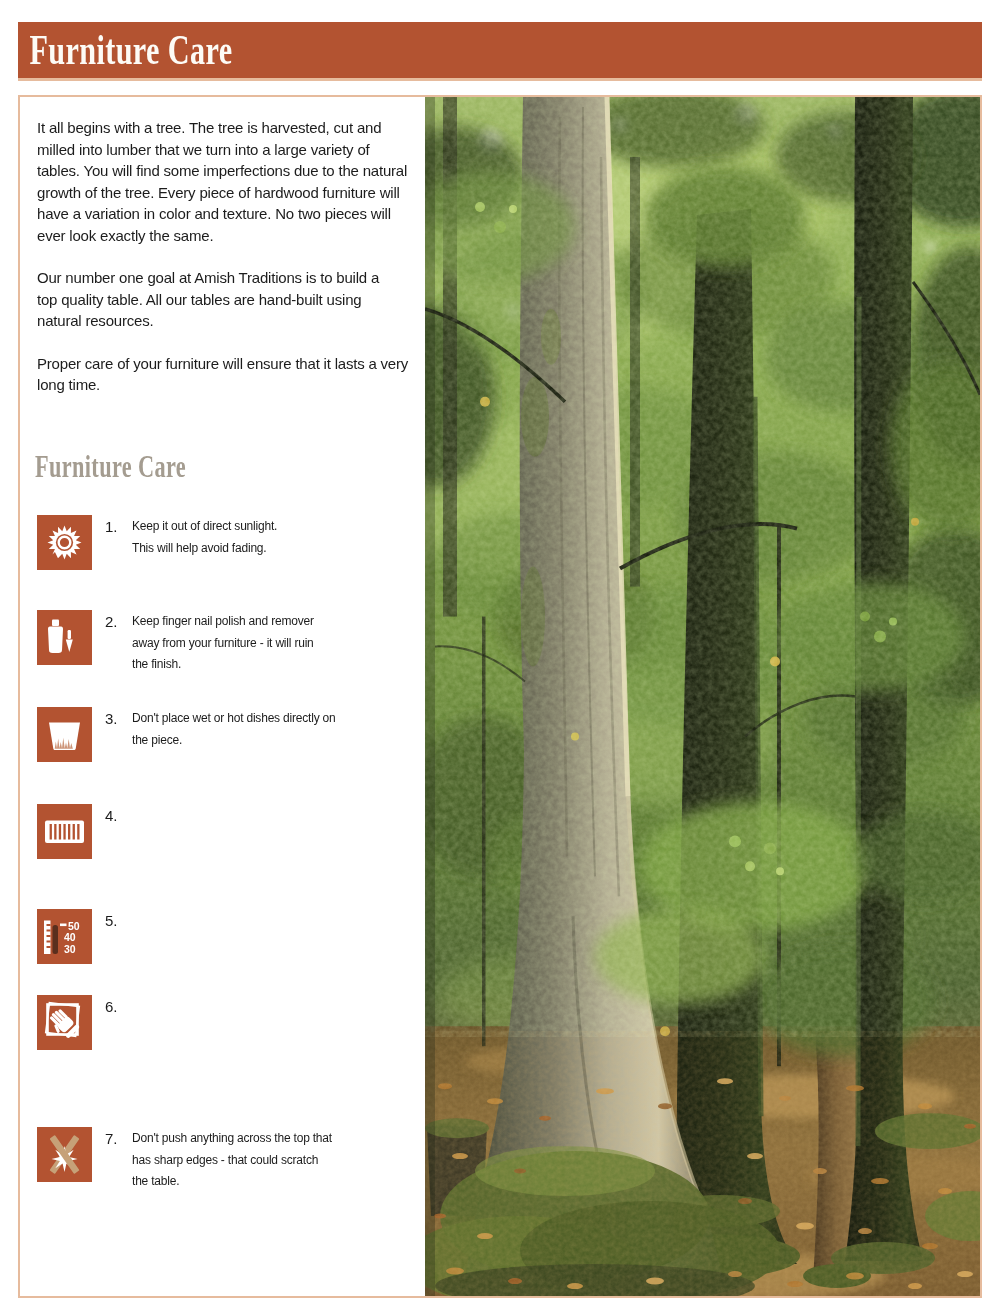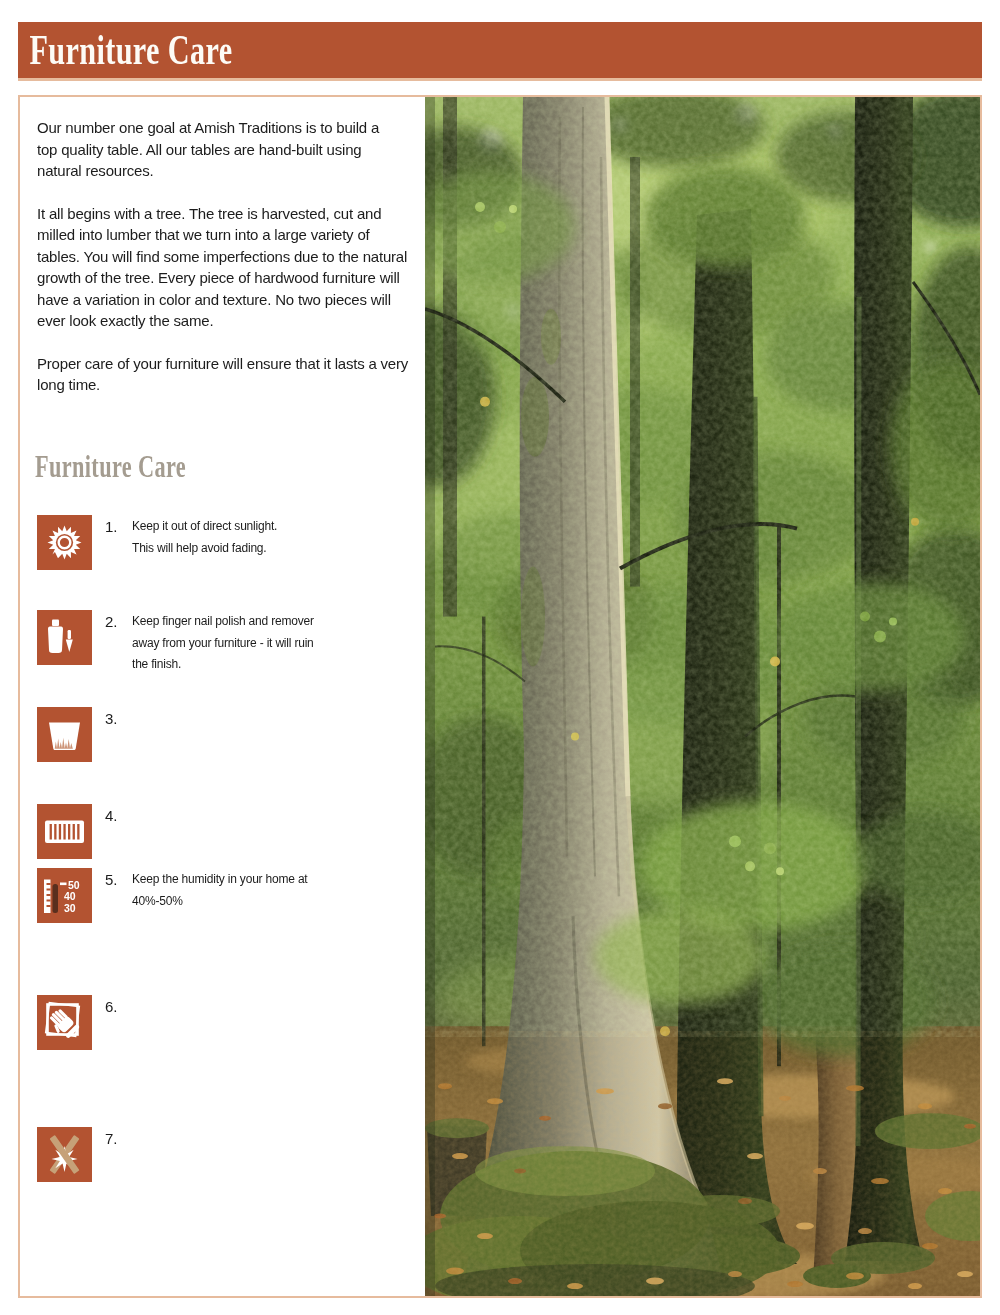--- a/index.html
+++ b/index.html
@@ -51,29 +51,29 @@
 </head>
 <body>
 
 <div class="banner">
   <span class="banner-title">Furniture Care</span>
 </div>
 
 <div class="content-box">
 
   <div class="intro">
-    <p>Our number one goal at Amish Traditions is to build a
-top quality table. All our tables are hand-built using
-natural resources.</p>
     <p>It all begins with a tree. The tree is harvested, cut and
 milled into lumber that we turn into a large variety of
 tables. You will find some imperfections due to the natural
 growth of the tree. Every piece of hardwood furniture will
 have a variation in color and texture. No two pieces will
 ever look exactly the same.</p>
+    <p>Our number one goal at Amish Traditions is to build a
+top quality table. All our tables are hand-built using
+natural resources.</p>
     <p>Proper care of your furniture will ensure that it lasts a very
 long time.</p>
   </div>
 
   <div class="care-heading">Furniture Care</div>
 
   <div class="care-item" style="top:418px">
     <svg class="care-icon" viewBox="0 0 55 55">
       <rect x="0" y="0" width="55" height="55" fill="#b35331"></rect>
       <polygon fill="#ffffff" points="44.5,27.5 38.78,29.74 43.21,34.01 37.06,33.89 39.52,39.52 33.89,37.06 34.01,43.21 29.74,38.78 27.5,44.5 25.26,38.78 20.99,43.21 17.94,37.06 15.48,39.52 17.94,33.89 11.79,34.01 16.22,29.74 10.5,27.5 16.22,25.26 11.79,20.99 17.94,21.11 15.48,15.48 21.11,17.94 20.99,11.79 25.26,16.22 27.5,10.5 29.74,16.22 34.01,11.79 33.89,17.94 39.52,15.48 37.06,21.11 43.21,20.99 38.78,25.26"></polygon>
@@ -99,55 +99,55 @@
 the finish.</div>
   </div>
 
   <div class="care-item" style="top:610px">
     <svg class="care-icon" viewBox="0 0 55 55">
       <rect x="0" y="0" width="55" height="55" fill="#b35331"></rect>
       <path fill="#ffffff" d="M12,15.5 L43,15.5 L38.7,41.8 C38.5,42.7 37.7,43 37,43 L18,43 C17.3,43 16.5,42.7 16.3,41.8 Z"></path>
       <path fill="#c07a57" opacity="0.8" d="M17.8,41.3 L18.8,34.5 L20,41.3 L21.2,31.5 L22.5,41.3 L23.7,35 L25,41.3 L26.3,30.8 L27.7,41.3 L29,35.5 L30.3,41.3 L31.7,32 L33,41.3 L34.3,36 L35.7,41.3 L36,41.8 L17.6,41.8 Z"></path>
     </svg>
     <div class="care-num">3.</div>
+    <div class="care-text">Don't place wet or hot dishes directly on
+the piece.</div>
   </div>
 
   <div class="care-item" style="top:707px">
     <svg class="care-icon" viewBox="0 0 55 55">
       <rect x="0" y="0" width="55" height="55" fill="#b35331"></rect>
       <rect x="8" y="16.5" width="39" height="22.5" rx="2" fill="#ffffff"></rect>
       <rect x="12.6" y="20" width="2.3" height="15.5" fill="#b35331"></rect>
       <rect x="17.2" y="20" width="2.3" height="15.5" fill="#b35331"></rect>
       <rect x="21.8" y="20" width="2.3" height="15.5" fill="#b35331"></rect>
       <rect x="26.4" y="20" width="2.3" height="15.5" fill="#b35331"></rect>
       <rect x="31" y="20" width="2.3" height="15.5" fill="#b35331"></rect>
       <rect x="35.6" y="20" width="2.3" height="15.5" fill="#b35331"></rect>
       <rect x="40.2" y="20" width="2.3" height="15.5" fill="#b35331"></rect>
     </svg>
     <div class="care-num">4.</div>
   </div>
 
-  <div class="care-item" style="top:771px">
+  <div class="care-item" style="top:812px">
     <svg class="care-icon" viewBox="0 0 55 55">
       <rect x="0" y="0" width="55" height="55" fill="#b35331"></rect>
       <rect x="7" y="11.5" width="6.5" height="33.5" fill="#ffffff"></rect>
       <rect x="9.5" y="15" width="4" height="2" fill="#b35331"></rect>
       <rect x="9.5" y="20.5" width="4" height="2" fill="#b35331"></rect>
       <rect x="9.5" y="26" width="4" height="2" fill="#b35331"></rect>
       <rect x="9.5" y="31.5" width="4" height="2" fill="#b35331"></rect>
       <rect x="9.5" y="37" width="4" height="2" fill="#b35331"></rect>
       <rect x="15.5" y="16" width="5.5" height="29" rx="2.5" fill="#5a2f1e"></rect>
       <rect x="23" y="14.5" width="6.5" height="2.6" fill="#ffffff"></rect>
       <text class="gauge-label" x="31" y="21">50</text>
       <text class="gauge-label" x="27" y="32">40</text>
       <text class="gauge-label" x="27" y="43.5">30</text>
     </svg>
     <div class="care-num">5.</div>
-    <div class="care-text">Keep the humidity in your home at
-40%-50%</div>
   </div>
 
   <div class="care-item" style="top:898px">
     <svg class="care-icon" viewBox="0 0 55 55">
       <rect x="0" y="0" width="55" height="55" fill="#b35331"></rect>
       <rect x="10.5" y="9.5" width="30" height="30" fill="none" stroke="#ffffff" stroke-width="2.6"></rect>
       <rect x="10.5" y="9.5" width="30" height="30" fill="none" stroke="#ffffff" stroke-width="1.7" transform="rotate(7 25.5 24.5)"></rect>
       <g transform="rotate(-45 26 27)" fill="#ffffff">
         <rect x="19.2" y="14.5" width="3.1" height="12.5" rx="1.5"></rect>
         <rect x="22.9" y="13.5" width="3.1" height="13.5" rx="1.5"></rect>
@@ -162,20 +162,23 @@
   </div>
 
   <div class="care-item" style="top:1030px">
     <svg class="care-icon" viewBox="0 0 55 55">
       <rect x="0" y="0" width="55" height="55" fill="#b35331"></rect>
       <rect x="24.2" y="6" width="6.6" height="43" rx="1" fill="#c6a178" transform="rotate(35 27.5 27.5)"></rect>
       <polygon fill="#ffffff" points="40.5,32 32.12,33.91 36.69,41.19 29.41,36.62 27.5,45 25.59,36.62 18.31,41.19 22.88,33.91 14.5,32 22.88,30.09 18.31,22.81 25.59,27.38 27.5,19 29.41,27.38 36.69,22.81 32.12,30.09"></polygon>
       <rect x="24.2" y="6" width="6.6" height="43" rx="1" fill="#c6a178" transform="rotate(-35 27.5 27.5)"></rect>
     </svg>
     <div class="care-num">7.</div>
+    <div class="care-text">Don't push anything across the top that
+has sharp edges - that could scratch
+the table.</div>
   </div>
 
   <div class="photo">
     <svg width="555" height="1199" viewBox="0 0 555 1200" preserveAspectRatio="none">
       <defs>
         <linearGradient id="bgGrad" x1="0" y1="0" x2="0" y2="1">
           <stop offset="0" stop-color="#9db764"></stop>
           <stop offset="0.18" stop-color="#8fae54"></stop>
           <stop offset="0.45" stop-color="#72923f"></stop>
           <stop offset="0.62" stop-color="#5a7733"></stop>

